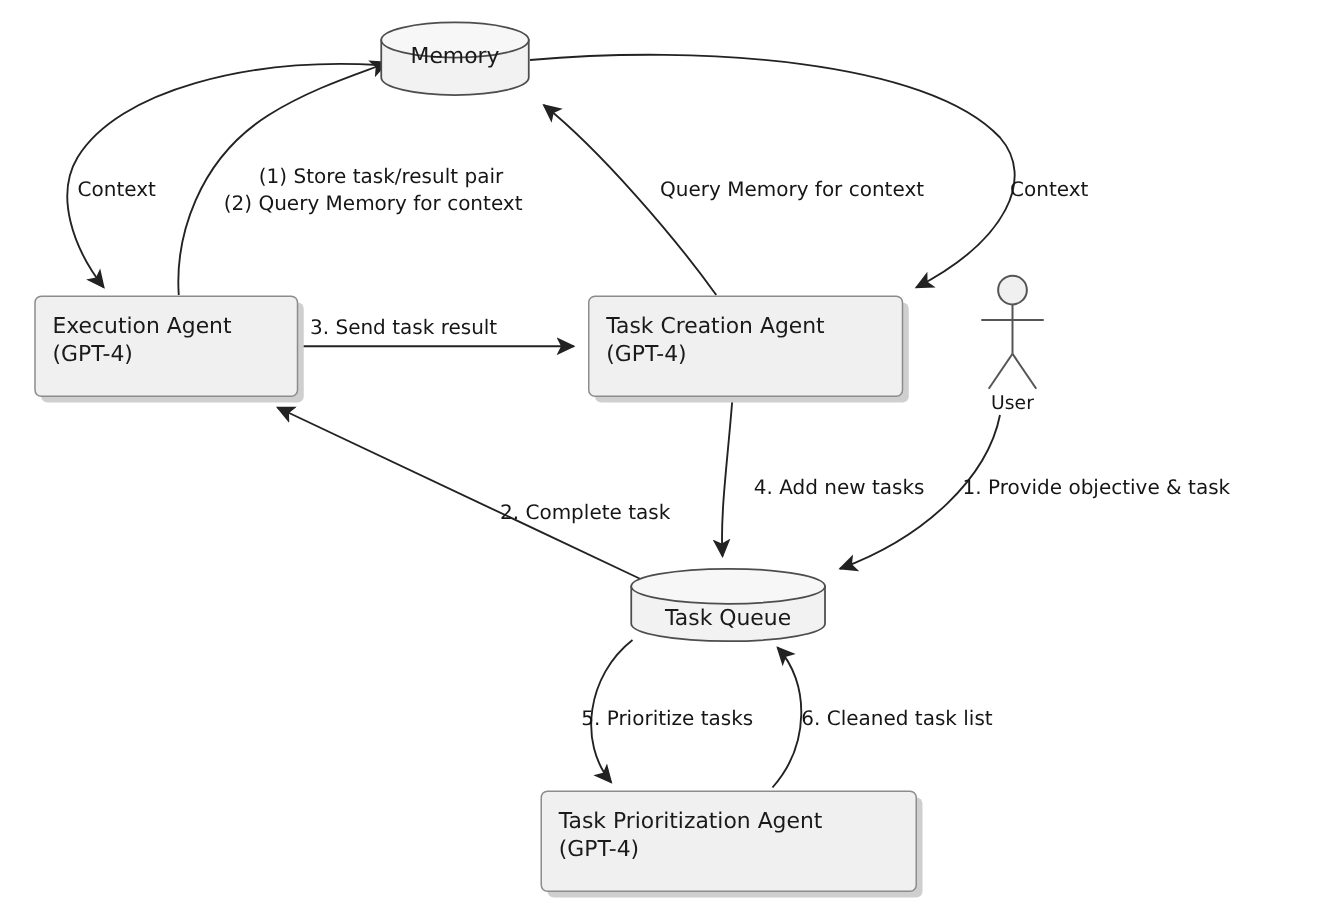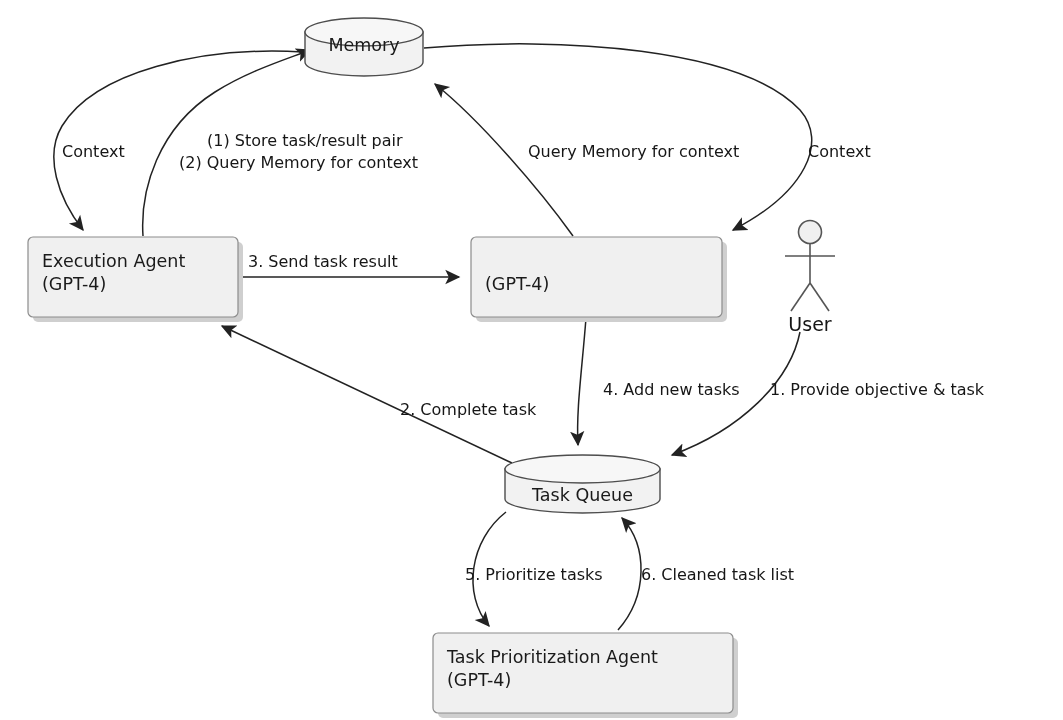--- a/index.html
+++ b/index.html
@@ -76,21 +76,21 @@
   }
   .edge-label {
     position: absolute;
     font-size: 16px;
     line-height: 22px;
     color: #161616;
     white-space: pre;
   }
   .actor-label {
     position: absolute;
-    font-size: 19px;
+    font-size: 15px;
     color: #161616;
     white-space: pre;
     text-align: center;
   }
 </style>
 </head>
 <body>
 
 <div id="diagram-root">
 
@@ -153,20 +153,21 @@
       <line class="actor-line" x1="810" y1="283" x2="791" y2="311"></line>
       <line class="actor-line" x1="810" y1="283" x2="829" y2="311"></line>
     </g>
   </svg>
 
   <div class="node-label center" style="left:305px; top:34px; width:118px;">Memory</div>
 
   <div class="node-label" style="left:42px; top:250px; width:200px;">Execution Agent</div>
   <div class="node-label" style="left:42px; top:273px; width:200px;">(GPT-4)</div>
 
+  <div class="node-label" style="left:485px; top:250px; width:240px;">Task Creation Agent</div>
   <div class="node-label" style="left:485px; top:273px; width:240px;">(GPT-4)</div>
 
   <div class="node-label center" style="left:505px; top:484px; width:155px;">Task Queue</div>
 
   <div class="node-label" style="left:447px; top:646px; width:290px;">Task Prioritization Agent</div>
   <div class="node-label" style="left:447px; top:669px; width:290px;">(GPT-4)</div>
 
   <div class="actor-label" style="left:770px; top:313px; width:80px;">User</div>
 
   <div class="edge-label" style="left:62px; top:141px;">Context</div>

